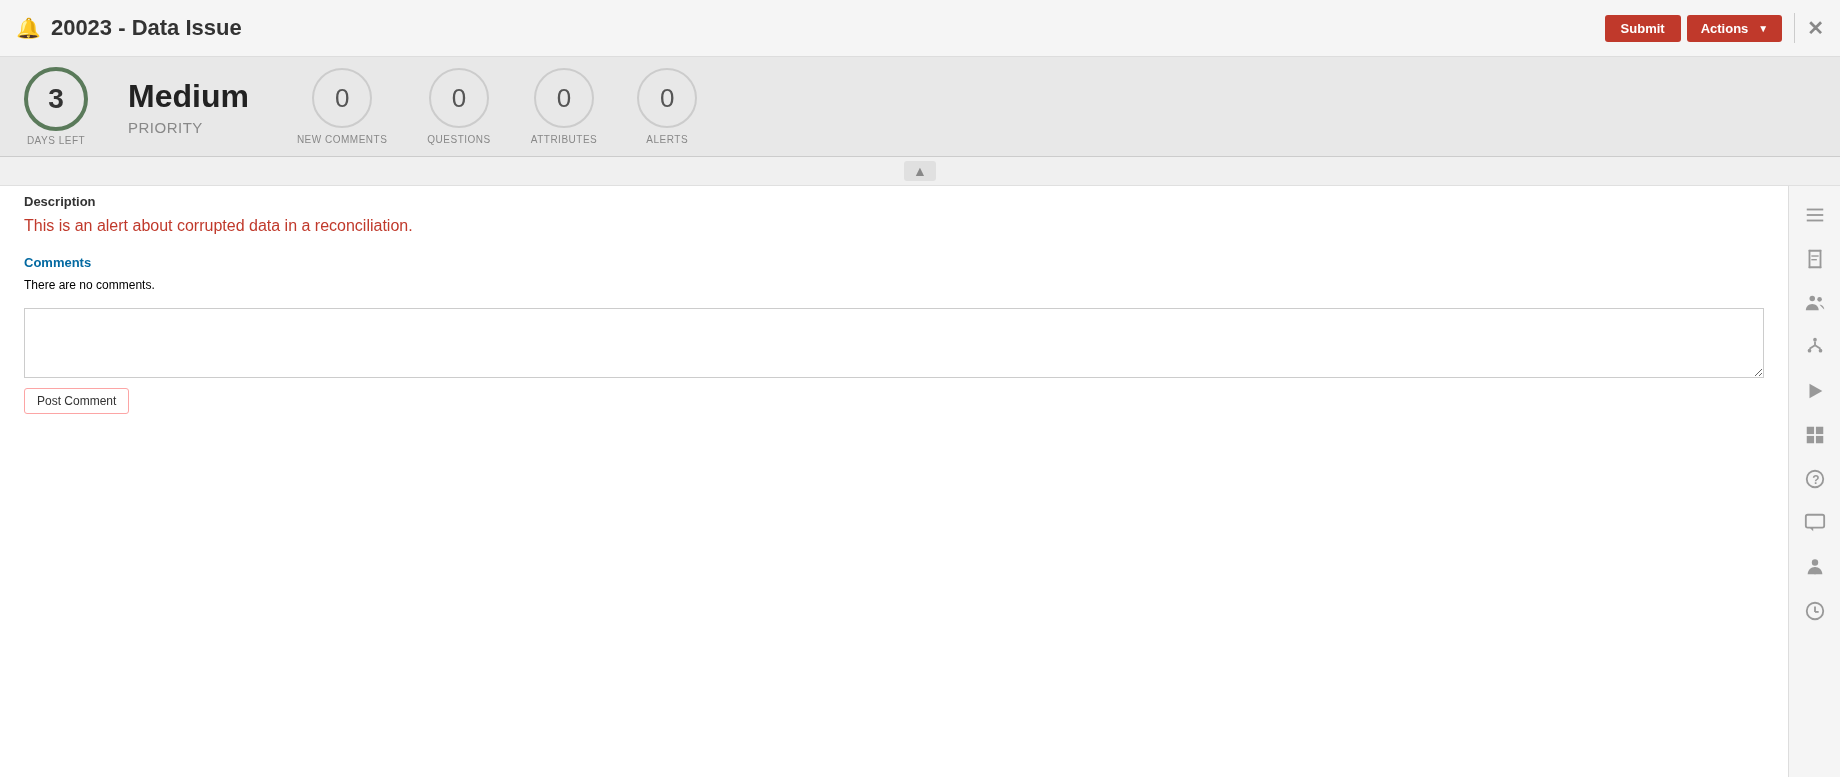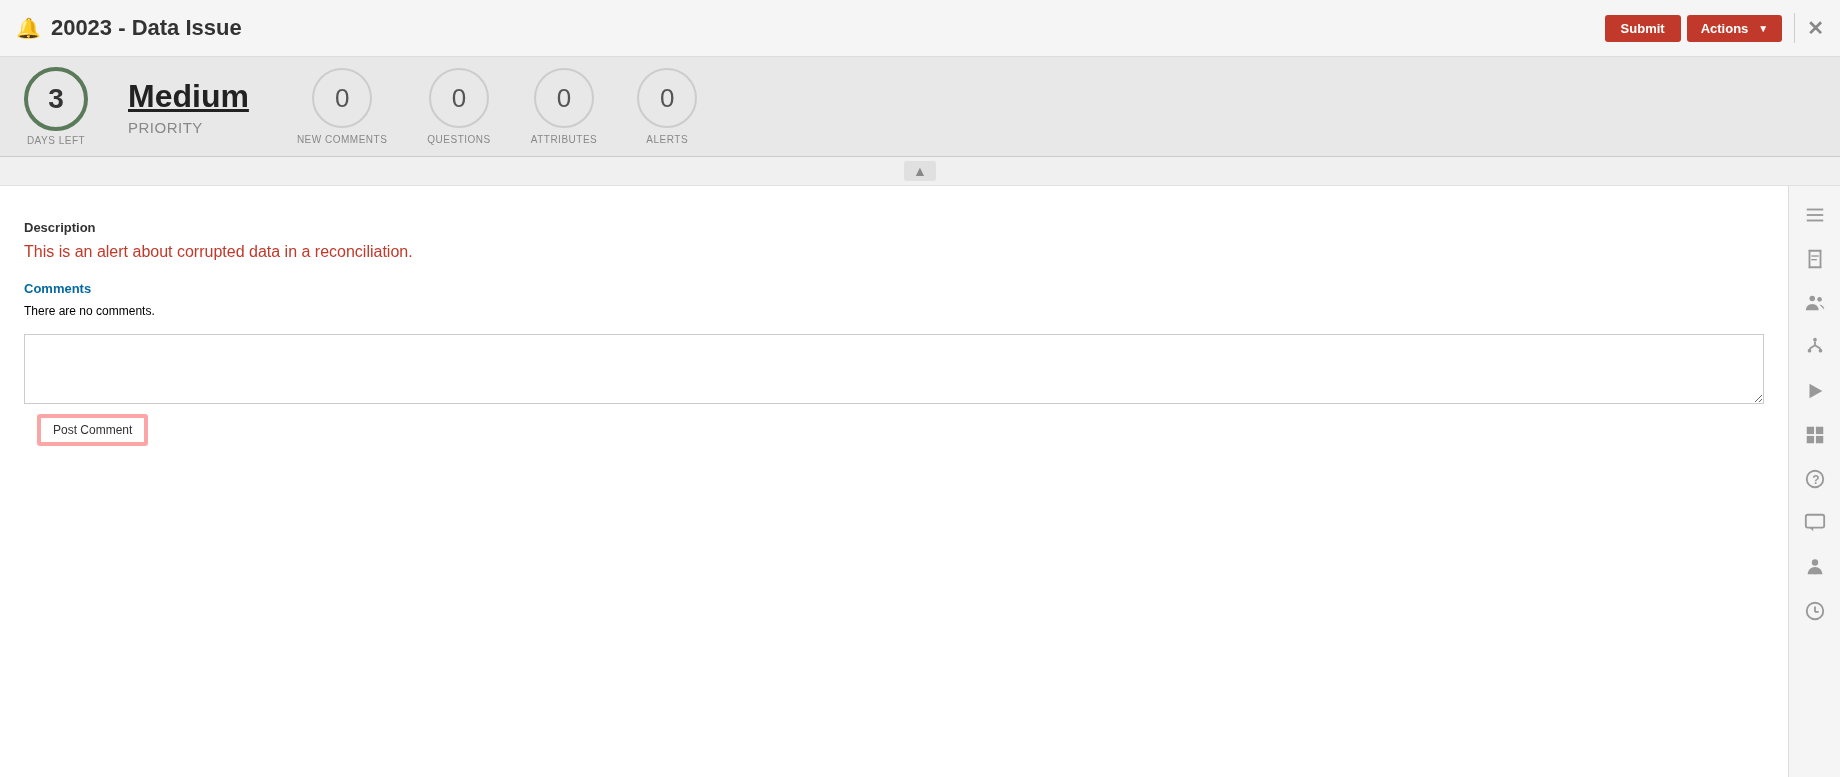--- a/index.html
+++ b/index.html
@@ -108,21 +108,20 @@
       display: flex;
       flex-direction: column;
       align-items: flex-start;
       gap: 4px;
       margin-left: 8px;
     }
     .priority-value {
       font-size: 32px;
       font-weight: bold;
       color: #222;
-      text-decoration: underline;
     }
     .priority-label {
       font-size: 15px;
       color: #888;
       letter-spacing: 0.5px;
       text-transform: uppercase;
     }
     .stat-circle-group {
       display: flex;
       align-items: center;
@@ -173,21 +172,21 @@
     
     .main-layout {
       display: flex;
       height: calc(777px - 57px - 100px - 28px);
     }
 
     
     .content-area {
       flex: 1;
       background: #fff;
-      padding: 34px 24px;
+      padding: 8px 24px;
       overflow-y: auto;
     }
 
     .section-title {
       font-weight: bold;
       font-size: 13px;
       color: #333;
       margin-bottom: 8px;
     }
     .description-text {
@@ -212,27 +211,26 @@
       border: 1px solid #ccc;
       resize: vertical;
       font-size: 12px;
       padding: 6px;
       font-family: Arial, Helvetica, sans-serif;
       margin-bottom: 10px;
       display: block;
     }
     .btn-post-comment {
       background: #fff;
-      border: 4px solid #fca5a5;
+      border: 1px solid #fca5a5;
       padding: 5px 12px;
       font-size: 12px;
       cursor: pointer;
       border-radius: 3px;
       color: #333;
-      margin-left: 13px;
     }
 
     
     .right-sidebar {
       width: 52px;
       background: #f5f5f5;
       border-left: 1px solid #ddd;
       display: flex;
       flex-direction: column;
       align-items: center;

